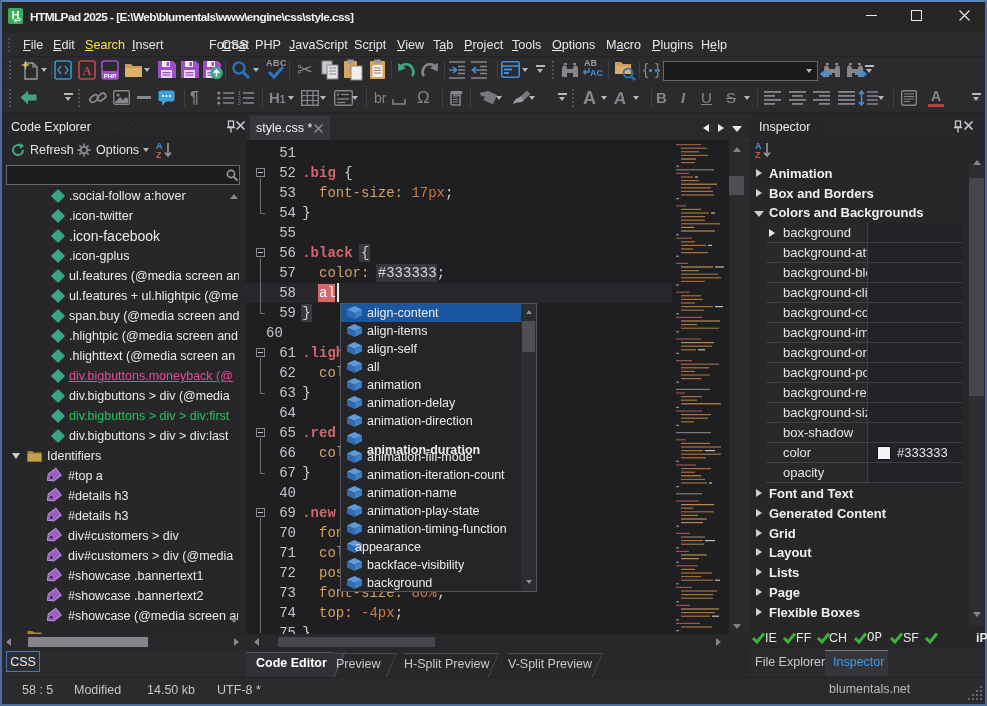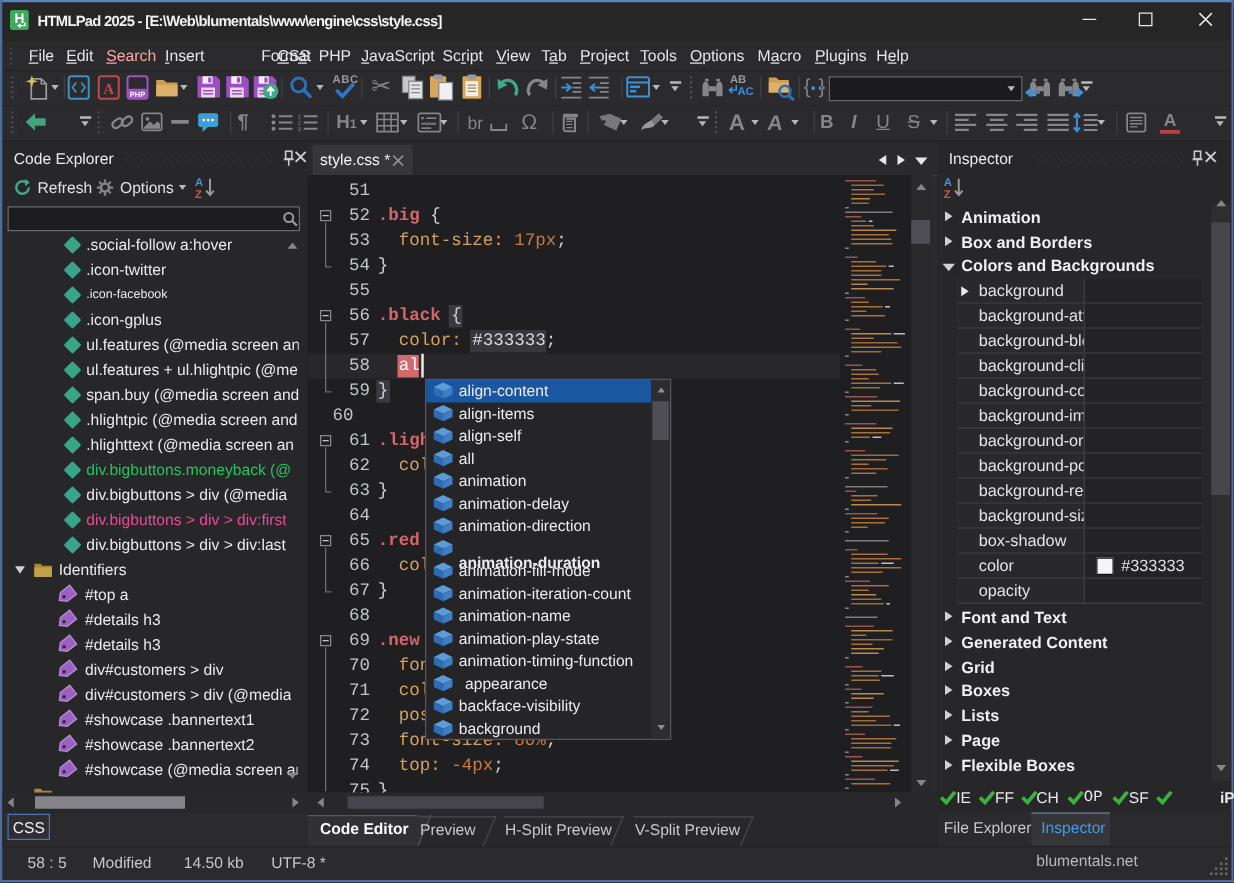--- a/index.html
+++ b/index.html
@@ -23,21 +23,21 @@
 <div style="position:absolute;left:30px;top:7.5px;height:18px;line-height:18px;font-size:11.8px;color:#f2f2f2;font-weight:bold;white-space:pre;letter-spacing:-0.55px;">HTMLPad 2025 - [E:\Web\blumentals\www\engine\css\style.css]</div>
 <div style="position:absolute;left:866px;top:15px;width:11px;height:1px;background:#e8e8e8;"></div>
 <div style="position:absolute;left:911px;top:10px;width:11px;height:11px;border:1px solid #e8e8e8;"></div>
 <svg style="left:958.5px;top:10px;" width="11" height="11">
     <path d="M0.5 0.5 L10.5 10.5 M10.5 0.5 L0.5 10.5" stroke="#e8e8e8" stroke-width="1.2"></path>
   </svg>
 <div style="position:absolute;left:2px;top:33px;width:983px;height:24px;background:#2b2b2d;"></div>
 <div style="position:absolute;left:8px;top:38px;width:4px;height:14px;background-image:radial-gradient(circle at 1px 1px,#4a4a4e 1px,transparent 1px);background-size:4px 4px;"></div>
 <div style="position:absolute;left:23px;top:36px;height:18px;line-height:18px;font-size:12.6px;color:#e6e6e8;font-weight:normal;white-space:pre;"><u>F</u>ile</div>
 <div style="position:absolute;left:53px;top:36px;height:18px;line-height:18px;font-size:12.6px;color:#e6e6e8;font-weight:normal;white-space:pre;"><u>E</u>dit</div>
-<div style="position:absolute;left:85px;top:36px;height:18px;line-height:18px;font-size:12.6px;color:#fca5a5;font-weight:normal;white-space:pre;"><u>S</u>earch</div>
+<div style="position:absolute;left:85px;top:36px;height:18px;line-height:18px;font-size:12.6px;color:#fde047;font-weight:normal;white-space:pre;"><u>S</u>earch</div>
 <div style="position:absolute;left:132px;top:36px;height:18px;line-height:18px;font-size:12.6px;color:#e6e6e8;font-weight:normal;white-space:pre;"><u>I</u>nsert</div>
 <div style="position:absolute;left:173px;top:36px;height:18px;line-height:18px;font-size:12.6px;color:#e6e6e8;font-weight:normal;white-space:pre;margin-left:36px;">Form<u>a</u>t</div>
 <div style="position:absolute;left:222px;top:36px;height:18px;line-height:18px;font-size:12.6px;color:#e6e6e8;font-weight:normal;white-space:pre;"><u>C</u>SS</div>
 <div style="position:absolute;left:255px;top:36px;height:18px;line-height:18px;font-size:12.6px;color:#e6e6e8;font-weight:normal;white-space:pre;">PHP</div>
 <div style="position:absolute;left:289px;top:36px;height:18px;line-height:18px;font-size:12.6px;color:#e6e6e8;font-weight:normal;white-space:pre;"><u>J</u>avaScript</div>
 <div style="position:absolute;left:354px;top:36px;height:18px;line-height:18px;font-size:12.6px;color:#e6e6e8;font-weight:normal;white-space:pre;">Sc<u>r</u>ipt</div>
 <div style="position:absolute;left:397px;top:36px;height:18px;line-height:18px;font-size:12.6px;color:#e6e6e8;font-weight:normal;white-space:pre;"><u>V</u>iew</div>
 <div style="position:absolute;left:433px;top:36px;height:18px;line-height:18px;font-size:12.6px;color:#e6e6e8;font-weight:normal;white-space:pre;">T<u>a</u>b</div>
 <div style="position:absolute;left:464px;top:36px;height:18px;line-height:18px;font-size:12.6px;color:#e6e6e8;font-weight:normal;white-space:pre;"><u>P</u>roject</div>
 <div style="position:absolute;left:512px;top:36px;height:18px;line-height:18px;font-size:12.6px;color:#e6e6e8;font-weight:normal;white-space:pre;"><u>T</u>ools</div>
@@ -365,39 +365,39 @@
 <div style="position:absolute;left:6px;top:165px;width:234px;height:20px;background:#1d1d1f;border:1px solid #6a6a6e;"></div>
 <svg style="left:226px;top:169px;" width="12" height="12" viewBox="0 0 12 12">
 <circle cx="5" cy="5" r="3.6" fill="none" stroke="#9a9a9e" stroke-width="1.6"></circle>
 <path d="M7.8 7.8 L11.5 11.5" stroke="#9a9a9e" stroke-width="1.8"></path>
   </svg>
 <div style="position:absolute;left:53px;top:191px;width:10px;height:10px;background:#39a487;transform:rotate(45deg);border-radius:1px;"></div>
 <div style="position:absolute;left:69px;top:187px;height:18px;line-height:18px;font-size:12.5px;color:#eaeaec;font-weight:normal;white-space:pre;max-width:170px;overflow:hidden;">.social-follow a:hover</div>
 <div style="position:absolute;left:53px;top:211px;width:10px;height:10px;background:#39a487;transform:rotate(45deg);border-radius:1px;"></div>
 <div style="position:absolute;left:69px;top:207px;height:18px;line-height:18px;font-size:12.5px;color:#eaeaec;font-weight:normal;white-space:pre;max-width:170px;overflow:hidden;">.icon-twitter</div>
 <div style="position:absolute;left:53px;top:231px;width:10px;height:10px;background:#39a487;transform:rotate(45deg);border-radius:1px;"></div>
-<div style="position:absolute;left:69px;top:227px;height:18px;line-height:18px;font-size:10px;color:#eaeaec;font-weight:normal;white-space:pre;max-width:170px;overflow:hidden;">.icon-facebook</div>
+<div style="position:absolute;left:69px;top:227px;height:18px;line-height:18px;font-size:14px;color:#eaeaec;font-weight:normal;white-space:pre;max-width:170px;overflow:hidden;">.icon-facebook</div>
 <div style="position:absolute;left:53px;top:251px;width:10px;height:10px;background:#39a487;transform:rotate(45deg);border-radius:1px;"></div>
 <div style="position:absolute;left:69px;top:247px;height:18px;line-height:18px;font-size:12.5px;color:#eaeaec;font-weight:normal;white-space:pre;max-width:170px;overflow:hidden;">.icon-gplus</div>
 <div style="position:absolute;left:53px;top:271px;width:10px;height:10px;background:#39a487;transform:rotate(45deg);border-radius:1px;"></div>
 <div style="position:absolute;left:69px;top:267px;height:18px;line-height:18px;font-size:12.5px;color:#eaeaec;font-weight:normal;white-space:pre;max-width:170px;overflow:hidden;">ul.features (@media screen an</div>
 <div style="position:absolute;left:53px;top:291px;width:10px;height:10px;background:#39a487;transform:rotate(45deg);border-radius:1px;"></div>
 <div style="position:absolute;left:69px;top:287px;height:18px;line-height:18px;font-size:12.5px;color:#eaeaec;font-weight:normal;white-space:pre;max-width:170px;overflow:hidden;">ul.features + ul.hlightpic (@me</div>
 <div style="position:absolute;left:53px;top:311px;width:10px;height:10px;background:#39a487;transform:rotate(45deg);border-radius:1px;"></div>
 <div style="position:absolute;left:69px;top:307px;height:18px;line-height:18px;font-size:12.5px;color:#eaeaec;font-weight:normal;white-space:pre;max-width:170px;overflow:hidden;">span.buy (@media screen and</div>
 <div style="position:absolute;left:53px;top:331px;width:10px;height:10px;background:#39a487;transform:rotate(45deg);border-radius:1px;"></div>
 <div style="position:absolute;left:69px;top:327px;height:18px;line-height:18px;font-size:12.5px;color:#eaeaec;font-weight:normal;white-space:pre;max-width:170px;overflow:hidden;">.hlightpic (@media screen and</div>
 <div style="position:absolute;left:53px;top:351px;width:10px;height:10px;background:#39a487;transform:rotate(45deg);border-radius:1px;"></div>
 <div style="position:absolute;left:69px;top:347px;height:18px;line-height:18px;font-size:12.5px;color:#eaeaec;font-weight:normal;white-space:pre;max-width:170px;overflow:hidden;">.hlighttext (@media screen an</div>
 <div style="position:absolute;left:53px;top:371px;width:10px;height:10px;background:#39a487;transform:rotate(45deg);border-radius:1px;"></div>
-<div style="position:absolute;left:69px;top:367px;height:18px;line-height:18px;font-size:12.5px;color:#22c55e;font-weight:normal;white-space:pre;max-width:170px;overflow:hidden;">div.bigbuttons.moneyback (@</div>
+<div style="position:absolute;left:69px;top:367px;height:18px;line-height:18px;font-size:12.5px;color:#ec4899;font-weight:normal;white-space:pre;max-width:170px;overflow:hidden;text-decoration:underline;">div.bigbuttons.moneyback (@</div>
 <div style="position:absolute;left:53px;top:391px;width:10px;height:10px;background:#39a487;transform:rotate(45deg);border-radius:1px;"></div>
 <div style="position:absolute;left:69px;top:387px;height:18px;line-height:18px;font-size:12.5px;color:#eaeaec;font-weight:normal;white-space:pre;max-width:170px;overflow:hidden;">div.bigbuttons &gt; div (@media</div>
 <div style="position:absolute;left:53px;top:411px;width:10px;height:10px;background:#39a487;transform:rotate(45deg);border-radius:1px;"></div>
-<div style="position:absolute;left:69px;top:407px;height:18px;line-height:18px;font-size:12.5px;color:#ec4899;font-weight:normal;white-space:pre;max-width:170px;overflow:hidden;text-align:center;">div.bigbuttons &gt; div &gt; div:first</div>
+<div style="position:absolute;left:69px;top:407px;height:18px;line-height:18px;font-size:12.5px;color:#22c55e;font-weight:normal;white-space:pre;max-width:170px;overflow:hidden;text-align:center;">div.bigbuttons &gt; div &gt; div:first</div>
 <div style="position:absolute;left:53px;top:431px;width:10px;height:10px;background:#39a487;transform:rotate(45deg);border-radius:1px;"></div>
 <div style="position:absolute;left:69px;top:427px;height:18px;line-height:18px;font-size:12.5px;color:#eaeaec;font-weight:normal;white-space:pre;max-width:170px;overflow:hidden;">div.bigbuttons &gt; div &gt; div:last</div>
 <div style="position:absolute;left:12px;top:453px;width:0;height:0;border-left:4.5px solid transparent;border-right:4.5px solid transparent;border-top:6px solid #d0d0d4;"></div>
 <svg style="left:27px;top:450px;" width="15" height="12" viewBox="0 0 15 12">
 <path d="M0.5 1 h5 l1.5 1.5 h7.5 v9 h-14 z" fill="#a8873b"></path>
 <path d="M0.5 4 h14 v7.5 h-14 z" fill="#c2a04a"></path>
   </svg>
 <div style="position:absolute;left:47px;top:447px;height:18px;line-height:18px;font-size:12.5px;color:#eaeaec;font-weight:normal;white-space:pre;">Identifiers</div>
 <svg style="left:45px;top:468px;" width="16" height="16" viewBox="0 0 16 16">
 <g transform="rotate(-38 8 8)">
@@ -511,21 +511,21 @@
 <div class="mono" style="position:absolute;left:266px;top:382.5px;width:30px;height:20px;line-height:20px;font-size:14px;color:#c2c6ca;text-align:right;white-space:pre;">63</div>
 <div class="mono" style="position:absolute;left:302.2px;top:382.5px;height:20px;line-height:20px;font-size:14px;white-space:pre;"><span style="color:#cfd0d2;font-weight:normal;">}</span></div>
 <div class="mono" style="position:absolute;left:266px;top:402.5px;width:30px;height:20px;line-height:20px;font-size:14px;color:#c2c6ca;text-align:right;white-space:pre;">64</div>
 <div class="mono" style="position:absolute;left:302.2px;top:402.5px;height:20px;line-height:20px;font-size:14px;white-space:pre;"></div>
 <div class="mono" style="position:absolute;left:266px;top:422.5px;width:30px;height:20px;line-height:20px;font-size:14px;color:#c2c6ca;text-align:right;white-space:pre;">65</div>
 <div class="mono" style="position:absolute;left:302.2px;top:422.5px;height:20px;line-height:20px;font-size:14px;white-space:pre;"><span style="color:#d4666b;font-weight:bold;">.red</span><span style="color:#cfd0d2;font-weight:normal;"> {</span></div>
 <div class="mono" style="position:absolute;left:266px;top:442.5px;width:30px;height:20px;line-height:20px;font-size:14px;color:#c2c6ca;text-align:right;white-space:pre;">66</div>
 <div class="mono" style="position:absolute;left:302.2px;top:442.5px;height:20px;line-height:20px;font-size:14px;white-space:pre;"><span style="color:#d5a05e;font-weight:normal;">  color:</span><span style="color:#cd7a3e;font-weight:normal;"> #cc0000</span><span style="color:#cfd0d2;font-weight:normal;">;</span></div>
 <div class="mono" style="position:absolute;left:266px;top:462.5px;width:30px;height:20px;line-height:20px;font-size:14px;color:#c2c6ca;text-align:right;white-space:pre;">67</div>
 <div class="mono" style="position:absolute;left:302.2px;top:462.5px;height:20px;line-height:20px;font-size:14px;white-space:pre;"><span style="color:#cfd0d2;font-weight:normal;">}</span></div>
-<div class="mono" style="position:absolute;left:266px;top:482.5px;width:30px;height:20px;line-height:20px;font-size:14px;color:#c2c6ca;text-align:right;white-space:pre;">68</div>
+<div class="mono" style="position:absolute;left:266px;top:482.5px;width:30px;height:20px;line-height:20px;font-size:14px;color:#c2c6ca;text-align:right;white-space:pre;">40</div>
 <div class="mono" style="position:absolute;left:302.2px;top:482.5px;height:20px;line-height:20px;font-size:14px;white-space:pre;"></div>
 <div class="mono" style="position:absolute;left:266px;top:502.5px;width:30px;height:20px;line-height:20px;font-size:14px;color:#c2c6ca;text-align:right;white-space:pre;">69</div>
 <div class="mono" style="position:absolute;left:302.2px;top:502.5px;height:20px;line-height:20px;font-size:14px;white-space:pre;"><span style="color:#d4666b;font-weight:bold;">.new</span><span style="color:#cfd0d2;font-weight:normal;"> {</span></div>
 <div class="mono" style="position:absolute;left:266px;top:522.5px;width:30px;height:20px;line-height:20px;font-size:14px;color:#c2c6ca;text-align:right;white-space:pre;">70</div>
 <div class="mono" style="position:absolute;left:302.2px;top:522.5px;height:20px;line-height:20px;font-size:14px;white-space:pre;"><span style="color:#d5a05e;font-weight:normal;">  font-weight:</span><span style="color:#cd7a3e;font-weight:normal;"> bold</span><span style="color:#cfd0d2;font-weight:normal;">;</span></div>
 <div class="mono" style="position:absolute;left:266px;top:542.5px;width:30px;height:20px;line-height:20px;font-size:14px;color:#c2c6ca;text-align:right;white-space:pre;">71</div>
 <div class="mono" style="position:absolute;left:302.2px;top:542.5px;height:20px;line-height:20px;font-size:14px;white-space:pre;"><span style="color:#d5a05e;font-weight:normal;">  color:</span><span style="color:#cd7a3e;font-weight:normal;"> #cc0000</span><span style="color:#cfd0d2;font-weight:normal;">;</span></div>
 <div class="mono" style="position:absolute;left:266px;top:562.5px;width:30px;height:20px;line-height:20px;font-size:14px;color:#c2c6ca;text-align:right;white-space:pre;">72</div>
 <div class="mono" style="position:absolute;left:302.2px;top:562.5px;height:20px;line-height:20px;font-size:14px;white-space:pre;"><span style="color:#d5a05e;font-weight:normal;">  position:</span><span style="color:#cd7a3e;font-weight:normal;"> relative</span><span style="color:#cfd0d2;font-weight:normal;">;</span></div>
 <div class="mono" style="position:absolute;left:266px;top:582.5px;width:30px;height:20px;line-height:20px;font-size:14px;color:#c2c6ca;text-align:right;white-space:pre;">73</div>
@@ -788,21 +788,21 @@
 <path d="M7.5 0 L15 3.5 L7.5 7 L0 3.5 Z" fill="#5d9ad8"></path>
 <path d="M0 3.5 L7.5 7 L7.5 13 L0 9.5 Z" fill="#2f6cb3"></path>
 <path d="M15 3.5 L7.5 7 L7.5 13 L15 9.5 Z" fill="#3d7ec4"></path>
   </svg>
 <div style="position:absolute;left:367px;top:519.5px;height:18px;line-height:18px;font-size:12.5px;color:#ececee;font-weight:normal;white-space:pre;z-index:12;">animation-timing-function</div>
 <svg style="left:347px;top:540.0px;z-index:12;" width="15" height="13" viewBox="0 0 15 13">
 <path d="M7.5 0 L15 3.5 L7.5 7 L0 3.5 Z" fill="#5d9ad8"></path>
 <path d="M0 3.5 L7.5 7 L7.5 13 L0 9.5 Z" fill="#2f6cb3"></path>
 <path d="M15 3.5 L7.5 7 L7.5 13 L15 9.5 Z" fill="#3d7ec4"></path>
   </svg>
-<div style="position:absolute;left:372px;top:537.5px;height:18px;line-height:18px;font-size:12.5px;color:#ececee;font-weight:normal;white-space:pre;z-index:12;">appearance</div>
+<div style="position:absolute;left:355px;top:537.5px;height:18px;line-height:18px;font-size:12.5px;color:#ececee;font-weight:normal;white-space:pre;z-index:12;">appearance</div>
 <svg style="left:347px;top:558.0px;z-index:12;" width="15" height="13" viewBox="0 0 15 13">
 <path d="M7.5 0 L15 3.5 L7.5 7 L0 3.5 Z" fill="#5d9ad8"></path>
 <path d="M0 3.5 L7.5 7 L7.5 13 L0 9.5 Z" fill="#2f6cb3"></path>
 <path d="M15 3.5 L7.5 7 L7.5 13 L15 9.5 Z" fill="#3d7ec4"></path>
   </svg>
 <div style="position:absolute;left:367px;top:555.5px;height:18px;line-height:18px;font-size:12.5px;color:#ececee;font-weight:normal;white-space:pre;z-index:12;">backface-visibility</div>
 <svg style="left:347px;top:576.0px;z-index:12;" width="15" height="13" viewBox="0 0 15 13">
 <path d="M7.5 0 L15 3.5 L7.5 7 L0 3.5 Z" fill="#5d9ad8"></path>
 <path d="M0 3.5 L7.5 7 L7.5 13 L0 9.5 Z" fill="#2f6cb3"></path>
 <path d="M15 3.5 L7.5 7 L7.5 13 L15 9.5 Z" fill="#3d7ec4"></path>
@@ -875,21 +875,21 @@
 <div style="position:absolute;left:766px;top:463px;width:102px;height:20px;background:#29292c;border-bottom:1px solid #3f3f45;border-right:1px solid #3f3f45;"></div>
 <div style="position:absolute;left:868px;top:463px;width:94px;height:20px;background:#232327;border-bottom:1px solid #3f3f45;"></div>
 <div style="position:absolute;left:783px;top:464px;height:18px;line-height:18px;font-size:13px;color:#e4e4e6;font-weight:normal;white-space:pre;max-width:84px;overflow:hidden;z-index:2;">opacity</div>
 <div style="position:absolute;left:756px;top:489px;width:0;height:0;border-top:4.5px solid transparent;border-bottom:4.5px solid transparent;border-left:6px solid #d0d0d4;"></div>
 <div style="position:absolute;left:769px;top:485px;height:18px;line-height:18px;font-size:13px;color:#f0f0f2;font-weight:bold;white-space:pre;">Font and Text</div>
 <div style="position:absolute;left:756px;top:508.79999999999995px;width:0;height:0;border-top:4.5px solid transparent;border-bottom:4.5px solid transparent;border-left:6px solid #d0d0d4;"></div>
 <div style="position:absolute;left:769px;top:504.79999999999995px;height:18px;line-height:18px;font-size:13px;color:#f0f0f2;font-weight:bold;white-space:pre;">Generated Content</div>
 <div style="position:absolute;left:756px;top:528.5999999999999px;width:0;height:0;border-top:4.5px solid transparent;border-bottom:4.5px solid transparent;border-left:6px solid #d0d0d4;"></div>
 <div style="position:absolute;left:769px;top:524.5999999999999px;height:18px;line-height:18px;font-size:13px;color:#f0f0f2;font-weight:bold;white-space:pre;">Grid</div>
 <div style="position:absolute;left:756px;top:548.3999999999999px;width:0;height:0;border-top:4.5px solid transparent;border-bottom:4.5px solid transparent;border-left:6px solid #d0d0d4;"></div>
-<div style="position:absolute;left:769px;top:544.3999999999999px;height:18px;line-height:18px;font-size:13px;color:#f0f0f2;font-weight:bold;white-space:pre;">Boxes</div>
+<div style="position:absolute;left:769px;top:544.3999999999999px;height:18px;line-height:18px;font-size:13px;color:#f0f0f2;font-weight:bold;white-space:pre;">Layout</div>
 <div style="position:absolute;left:756px;top:568.1999999999998px;width:0;height:0;border-top:4.5px solid transparent;border-bottom:4.5px solid transparent;border-left:6px solid #d0d0d4;"></div>
 <div style="position:absolute;left:769px;top:564.1999999999998px;height:18px;line-height:18px;font-size:13px;color:#f0f0f2;font-weight:bold;white-space:pre;">Lists</div>
 <div style="position:absolute;left:756px;top:587.9999999999998px;width:0;height:0;border-top:4.5px solid transparent;border-bottom:4.5px solid transparent;border-left:6px solid #d0d0d4;"></div>
 <div style="position:absolute;left:769px;top:583.9999999999998px;height:18px;line-height:18px;font-size:13px;color:#f0f0f2;font-weight:bold;white-space:pre;">Page</div>
 <div style="position:absolute;left:756px;top:607.7999999999997px;width:0;height:0;border-top:4.5px solid transparent;border-bottom:4.5px solid transparent;border-left:6px solid #d0d0d4;"></div>
 <div style="position:absolute;left:769px;top:603.7999999999997px;height:18px;line-height:18px;font-size:13px;color:#f0f0f2;font-weight:bold;white-space:pre;">Flexible Boxes</div>
 <div style="position:absolute;left:969px;top:163px;width:15px;height:462px;background:#2e2e31;"></div>
 <div style="position:absolute;left:973px;top:160px;width:0;height:0;border-left:4px solid transparent;border-right:4px solid transparent;border-bottom:5px solid #85858a;"></div>
 <div style="position:absolute;left:969px;top:178px;width:15px;height:218px;background:#46464c;"></div>
 <div style="position:absolute;left:973px;top:612px;width:0;height:0;border-left:4px solid transparent;border-right:4px solid transparent;border-top:5px solid #85858a;"></div>

